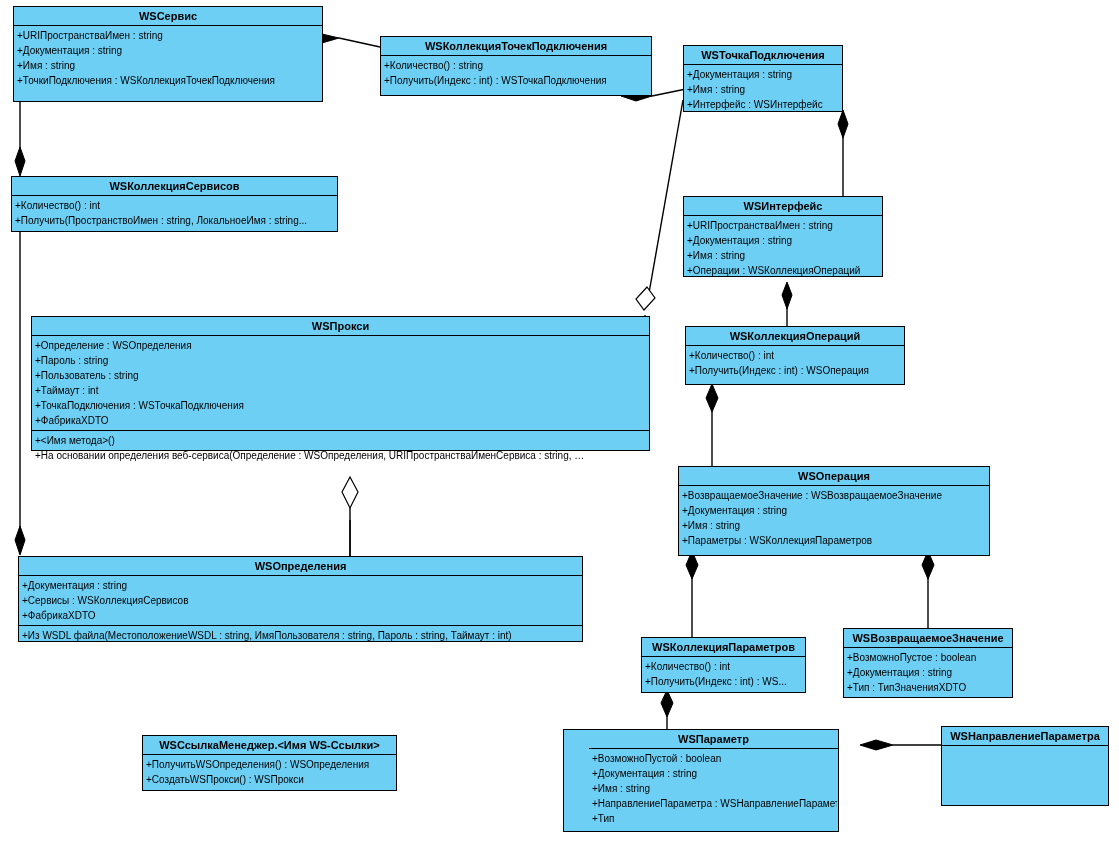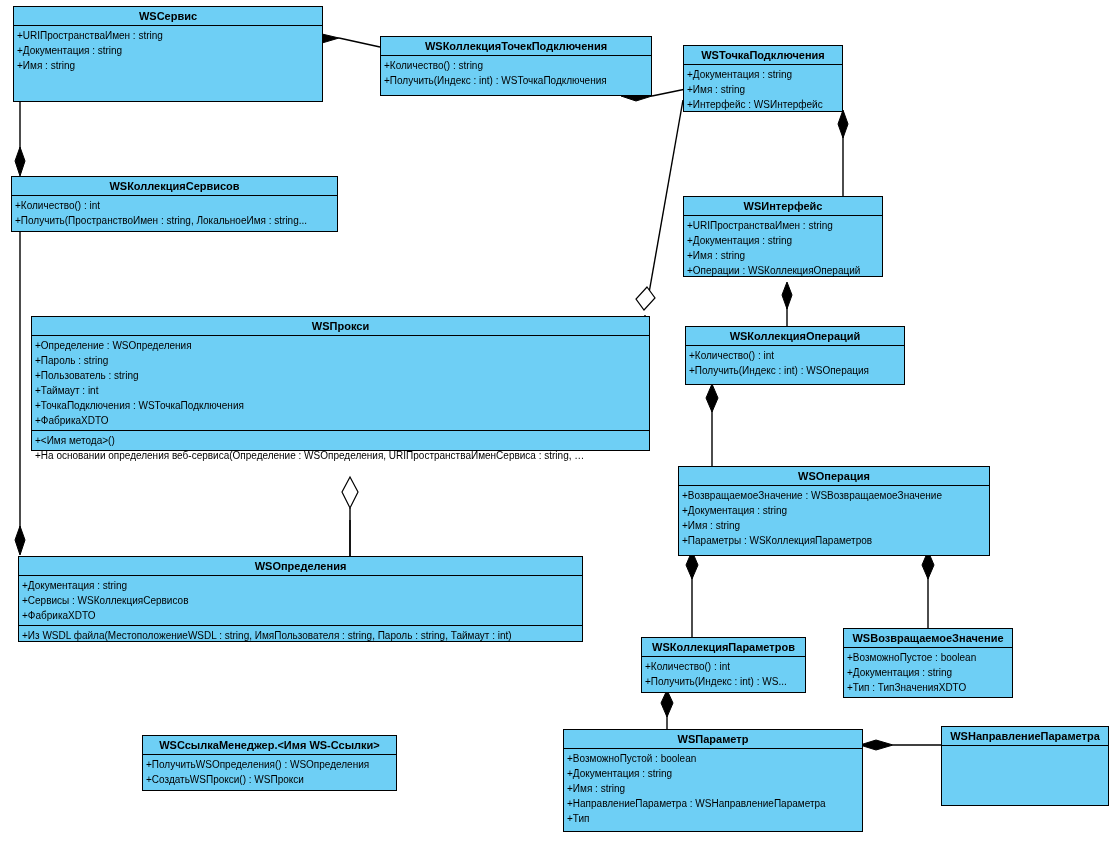--- a/index.html
+++ b/index.html
@@ -137,20 +137,21 @@
       <line x1="350" y1="508" x2="350" y2="556" stroke="#000" stroke-width="1.4"></line>
     </g>
   </svg>
 
   <div class="uml-class" style="left:13px; top:6px; width:310px; height:96px;">
     <div class="uml-title">WSСервис</div>
     <div class="uml-compartment" style="height:calc(100% - 19px); border-bottom:none;">
       <div class="uml-row">+URIПространстваИмен : string</div>
       <div class="uml-row">+Документация : string</div>
       <div class="uml-row">+Имя : string</div>
+      <div class="uml-row">+ТочкиПодключения : WSКоллекцияТочекПодключения</div>
     </div>
   </div>
 
   <div class="uml-class" style="left:380px; top:36px; width:272px; height:60px;">
     <div class="uml-title">WSКоллекцияТочекПодключения</div>
     <div class="uml-compartment" style="height:calc(100% - 19px); border-bottom:none;">
       <div class="uml-row">+Количество() : string</div>
       <div class="uml-row">+Получить(Индекс : int) : WSТочкаПодключения</div>
     </div>
   </div>
@@ -238,21 +239,21 @@
 
   <div class="uml-class" style="left:843px; top:628px; width:170px; height:70px;">
     <div class="uml-title">WSВозвращаемоеЗначение</div>
     <div class="uml-compartment" style="height:calc(100% - 19px); border-bottom:none;">
       <div class="uml-row">+ВозможноПустое : boolean</div>
       <div class="uml-row">+Документация : string</div>
       <div class="uml-row">+Тип : ТипЗначенияXDTO</div>
     </div>
   </div>
 
-  <div class="uml-class" style="left:563px; top:729px; width:300px; height:103px;">
+  <div class="uml-class" style="left:563px; top:729px; width:276px; height:103px;padding-left:25px;">
     <div class="uml-title">WSПараметр</div>
     <div class="uml-compartment" style="height:calc(100% - 19px); border-bottom:none;">
       <div class="uml-row">+ВозможноПустой : boolean</div>
       <div class="uml-row">+Документация : string</div>
       <div class="uml-row">+Имя : string</div>
       <div class="uml-row">+НаправлениеПараметра : WSНаправлениеПараметра</div>
       <div class="uml-row">+Тип</div>
     </div>
   </div>
 

